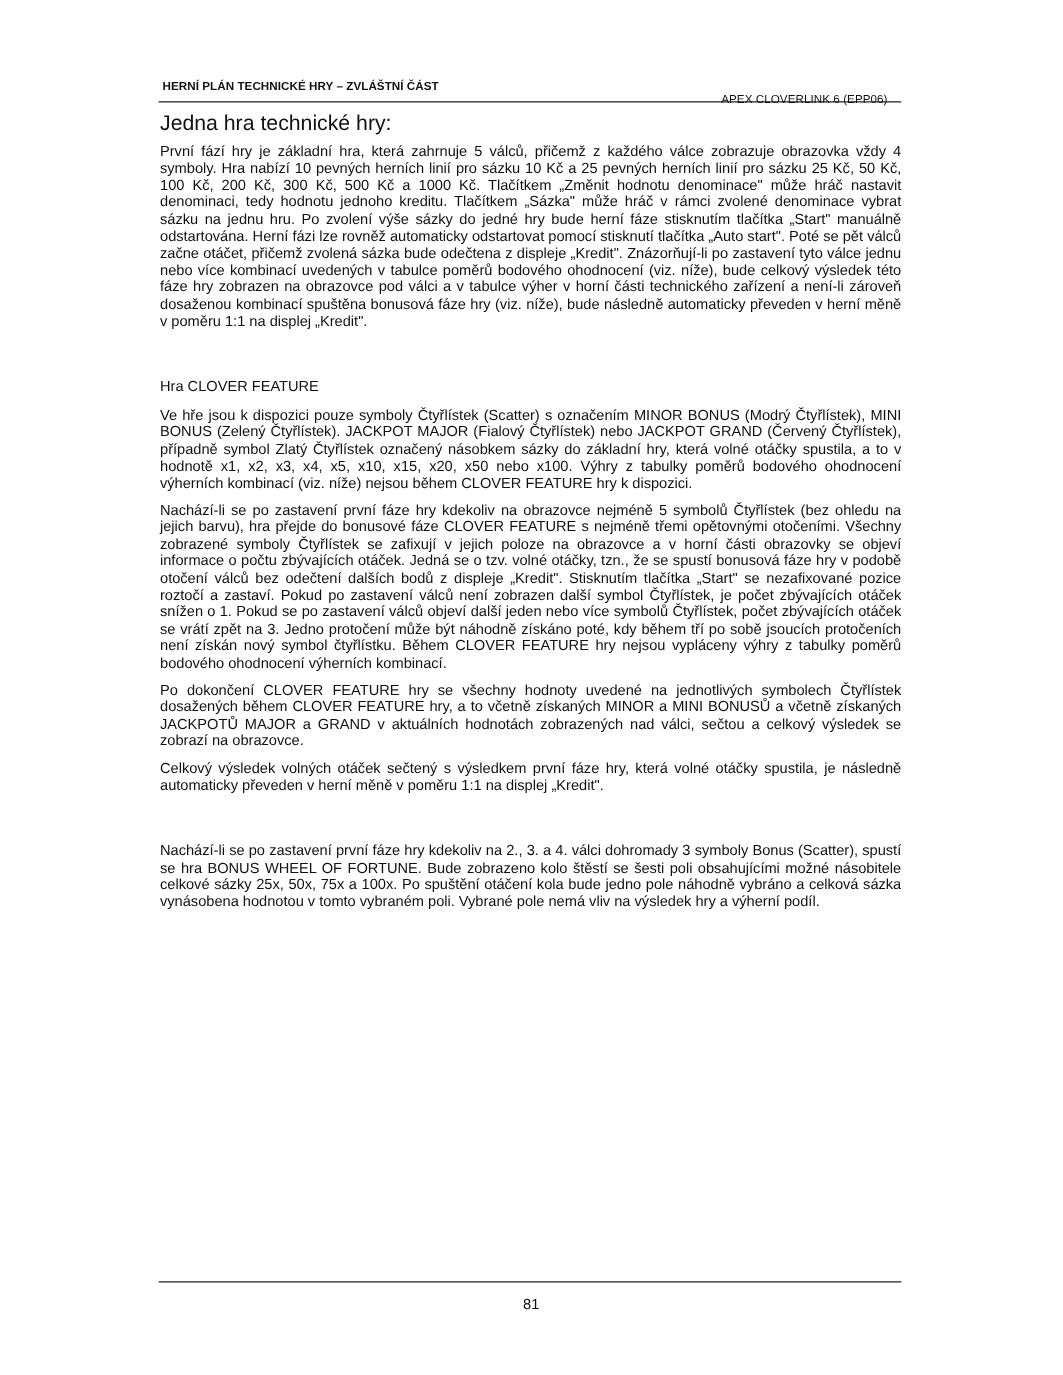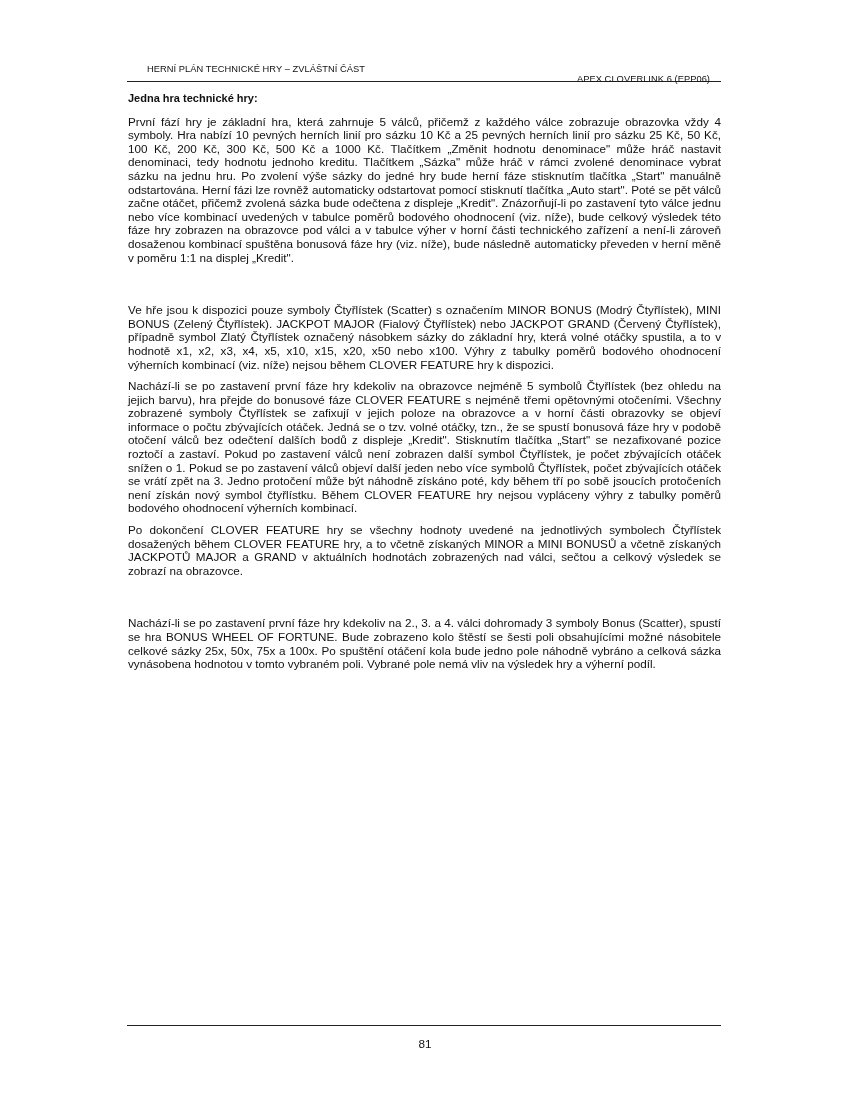--- a/index.html
+++ b/index.html
@@ -15,38 +15,38 @@
     .page-header {
       position: absolute;
       left: 127px;
       top: 62px;
       width: 594px;
       height: 19px;
       border-bottom: 1.3px solid #222;
       font-size: 9.3px;
       letter-spacing: 0.05px;
     }
-    .page-header .left { position: absolute; left: 20px; top: 2px; }
+    .page-header .left { position: absolute; left: 3px; top: 2px; font-weight: bold; }
     .page-header .right { position: absolute; right: 11px; top: 12px; }
 
     .content {
       position: absolute;
       left: 128px;
       top: 92px;
       width: 593px;
       font-size: 11.7px;
       line-height: 13.6px;
     }
     .content p {
       margin: 0 0 8px 0;
       text-align: justify;
     }
     .h-bold {
-      font-weight: bold;
-      font-size: 11px;
+      font-weight: normal;
+      font-size: 17px;
       margin: 0 0 9px 0;
     }
     .h-plain {
       margin: 0 0 9px 0;
     }
     .gap-lg { height: 31px; }
     .gap-md { height: 24px; }
 
     .page-footer {
       position: absolute;
@@ -73,23 +73,25 @@
 
 <div class="content">
   <section>
     <div class="h-bold">Jedna hra technické hry:</div>
     <p>První fází hry je základní hra, která zahrnuje 5 válců, přičemž z každého válce zobrazuje obrazovka vždy 4 symboly. Hra nabízí 10 pevných herních linií pro sázku 10 Kč a 25 pevných herních linií pro sázku 25 Kč, 50 Kč, 100 Kč, 200 Kč, 300 Kč, 500 Kč a 1000 Kč. Tlačítkem „Změnit hodnotu denominace" může hráč nastavit denominaci, tedy hodnotu jednoho kreditu. Tlačítkem „Sázka" může hráč v rámci zvolené denominace vybrat sázku na jednu hru. Po zvolení výše sázky do jedné hry bude herní fáze stisknutím tlačítka „Start" manuálně odstartována. Herní fázi lze rovněž automaticky odstartovat pomocí stisknutí tlačítka „Auto start". Poté se pět válců začne otáčet, přičemž zvolená sázka bude odečtena z displeje „Kredit". Znázorňují-li po zastavení tyto válce jednu nebo více kombinací uvedených v tabulce poměrů bodového ohodnocení (viz. níže), bude celkový výsledek této fáze hry zobrazen na obrazovce pod válci a v tabulce výher v horní části technického zařízení a není-li zároveň dosaženou kombinací spuštěna bonusová fáze hry (viz. níže), bude následně automaticky převeden v herní měně v poměru 1:1 na displej „Kredit".</p>
   </section>
 
   <div class="gap-lg"></div>
 
   <section>
+    <div class="h-plain">Hra CLOVER FEATURE</div>
     <p>Ve hře jsou k dispozici pouze symboly Čtyřlístek (Scatter) s označením MINOR BONUS (Modrý Čtyřlístek), MINI BONUS (Zelený Čtyřlístek). JACKPOT MAJOR (Fialový Čtyřlístek) nebo JACKPOT GRAND (Červený Čtyřlístek), případně symbol Zlatý Čtyřlístek označený násobkem sázky do základní hry, která volné otáčky spustila, a to v hodnotě x1, x2, x3, x4, x5, x10, x15, x20, x50 nebo x100. Výhry z tabulky poměrů bodového ohodnocení výherních kombinací (viz. níže) nejsou během CLOVER FEATURE hry k dispozici.</p>
     <p>Nachází-li se po zastavení první fáze hry kdekoliv na obrazovce nejméně 5 symbolů Čtyřlístek (bez ohledu na jejich barvu), hra přejde do bonusové fáze CLOVER FEATURE s nejméně třemi opětovnými otočeními. Všechny zobrazené symboly Čtyřlístek se zafixují v jejich poloze na obrazovce a v horní části obrazovky se objeví informace o počtu zbývajících otáček. Jedná se o tzv. volné otáčky, tzn., že se spustí bonusová fáze hry v podobě otočení válců bez odečtení dalších bodů z displeje „Kredit". Stisknutím tlačítka „Start" se nezafixované pozice roztočí a zastaví. Pokud po zastavení válců není zobrazen další symbol Čtyřlístek, je počet zbývajících otáček snížen o 1. Pokud se po zastavení válců objeví další jeden nebo více symbolů Čtyřlístek, počet zbývajících otáček se vrátí zpět na 3. Jedno protočení může být náhodně získáno poté, kdy během tří po sobě jsoucích protočeních není získán nový symbol čtyřlístku. Během CLOVER FEATURE hry nejsou vypláceny výhry z tabulky poměrů bodového ohodnocení výherních kombinací.</p>
     <p>Po dokončení CLOVER FEATURE hry se všechny hodnoty uvedené na jednotlivých symbolech Čtyřlístek dosažených během CLOVER FEATURE hry, a to včetně získaných MINOR a MINI BONUSŮ a včetně získaných JACKPOTŮ MAJOR a GRAND v aktuálních hodnotách zobrazených nad válci, sečtou a celkový výsledek se zobrazí na obrazovce.</p>
+    <p>Celkový výsledek volných otáček sečtený s výsledkem první fáze hry, která volné otáčky spustila, je následně automaticky převeden v herní měně v poměru 1:1 na displej „Kredit".</p>
   </section>
 
   <div class="gap-lg"></div>
 
   <section>
     <p>Nachází-li se po zastavení první fáze hry kdekoliv na 2., 3. a 4. válci dohromady 3 symboly Bonus (Scatter), spustí se hra BONUS WHEEL OF FORTUNE. Bude zobrazeno kolo štěstí se šesti poli obsahujícími možné násobitele celkové sázky 25x, 50x, 75x a 100x. Po spuštění otáčení kola bude jedno pole náhodně vybráno a celková sázka vynásobena hodnotou v tomto vybraném poli. Vybrané pole nemá vliv na výsledek hry a výherní podíl.</p>
   </section>
 
   <div class="gap-md"></div>
 

